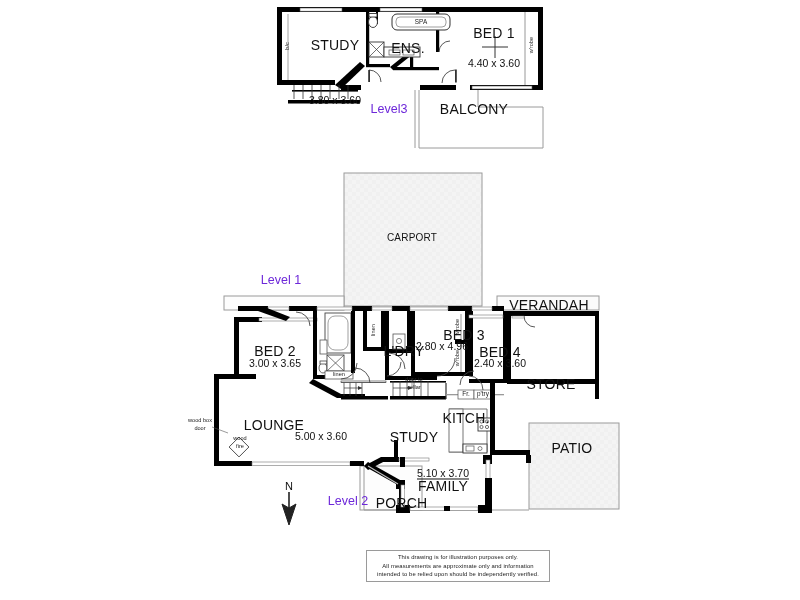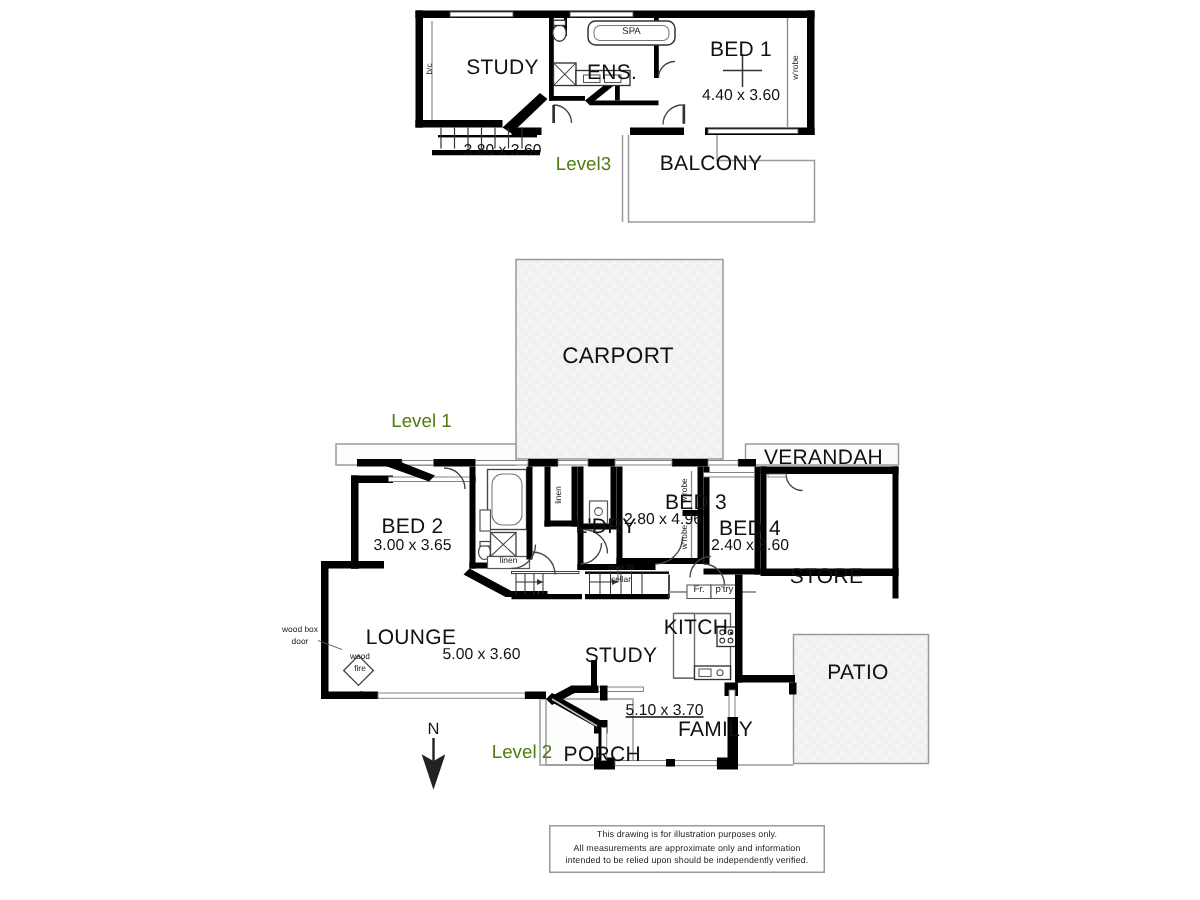--- a/index.html
+++ b/index.html
@@ -25,23 +25,23 @@
     position: absolute;
     white-space: nowrap;
     color: #111111;
     font-family: "Liberation Sans", sans-serif;
     line-height: 1.05;
     text-align: center;
     transform: translate(-50%, -50%);
     pointer-events: none;
   }
   .room-name   { font-size: 14px; letter-spacing: .2px; }
-  .room-name.big { font-size: 15px; }
+  .room-name.big { font-size: 10px; }
   .room-dim    { font-size: 10.5px; }
-  .level-lbl   { font-size: 12.5px; color: #4d7c0f; }
+  .level-lbl   { font-size: 12.5px; color: #6d28d9; }
   .tiny        { font-size: 5.6px; color: #222; }
   .tiny2       { font-size: 6.4px; color: #222; }
   .vert        { writing-mode: vertical-rl; transform: translate(-50%,-50%) rotate(180deg); }
   .disclaimer {
     position: absolute;
     left: 366px;
     top: 550px;
     width: 176px;
     border: 1px solid #9a9a9a;
     background: #ffffff;
@@ -362,21 +362,21 @@
   <div class="txt room-name" style="left:549px; top:305px;">VERANDAH</div>
 
   <div class="txt room-name" style="left:274px; top:425px;">LOUNGE</div>
   <div class="txt room-dim" style="left:274px; top:437px;margin-left:47px;">5.00 x 3.60</div>
 
   <div class="txt room-name" style="left:414px; top:437px;">STUDY</div>
   <div class="txt room-name" style="left:466px; top:418px;">KITCH.</div>
   <div class="txt tiny2" style="left:466px; top:394px;">Fr.</div>
   <div class="txt tiny2" style="left:483px; top:394px;">p'try</div>
 
-  <div class="txt room-name" style="left:443px; top:486px;margin-left:34px;">FAMILY</div>
+  <div class="txt room-name" style="left:443px; top:486px;">FAMILY</div>
   <div class="txt room-dim" style="left:443px; top:474px;text-decoration:underline;">5.10 x 3.70</div>
   <div class="txt room-name" style="left:386px; top:503px;padding-left:31px;">PORCH</div>
   <div class="txt room-name" style="left:572px; top:448px;">PATIO</div>
 
   <div class="txt tiny" style="left:200px; top:421px;">wood box</div>
   <div class="txt tiny" style="left:200px; top:429px;">door</div>
   <div class="txt tiny" style="left:240px; top:439px;">wood</div>
   <div class="txt tiny" style="left:240px; top:447px;">fire</div>
   <div class="txt tiny" style="left:414px; top:380px;">door to</div>
   <div class="txt tiny" style="left:414px; top:388px;">cellar</div>

